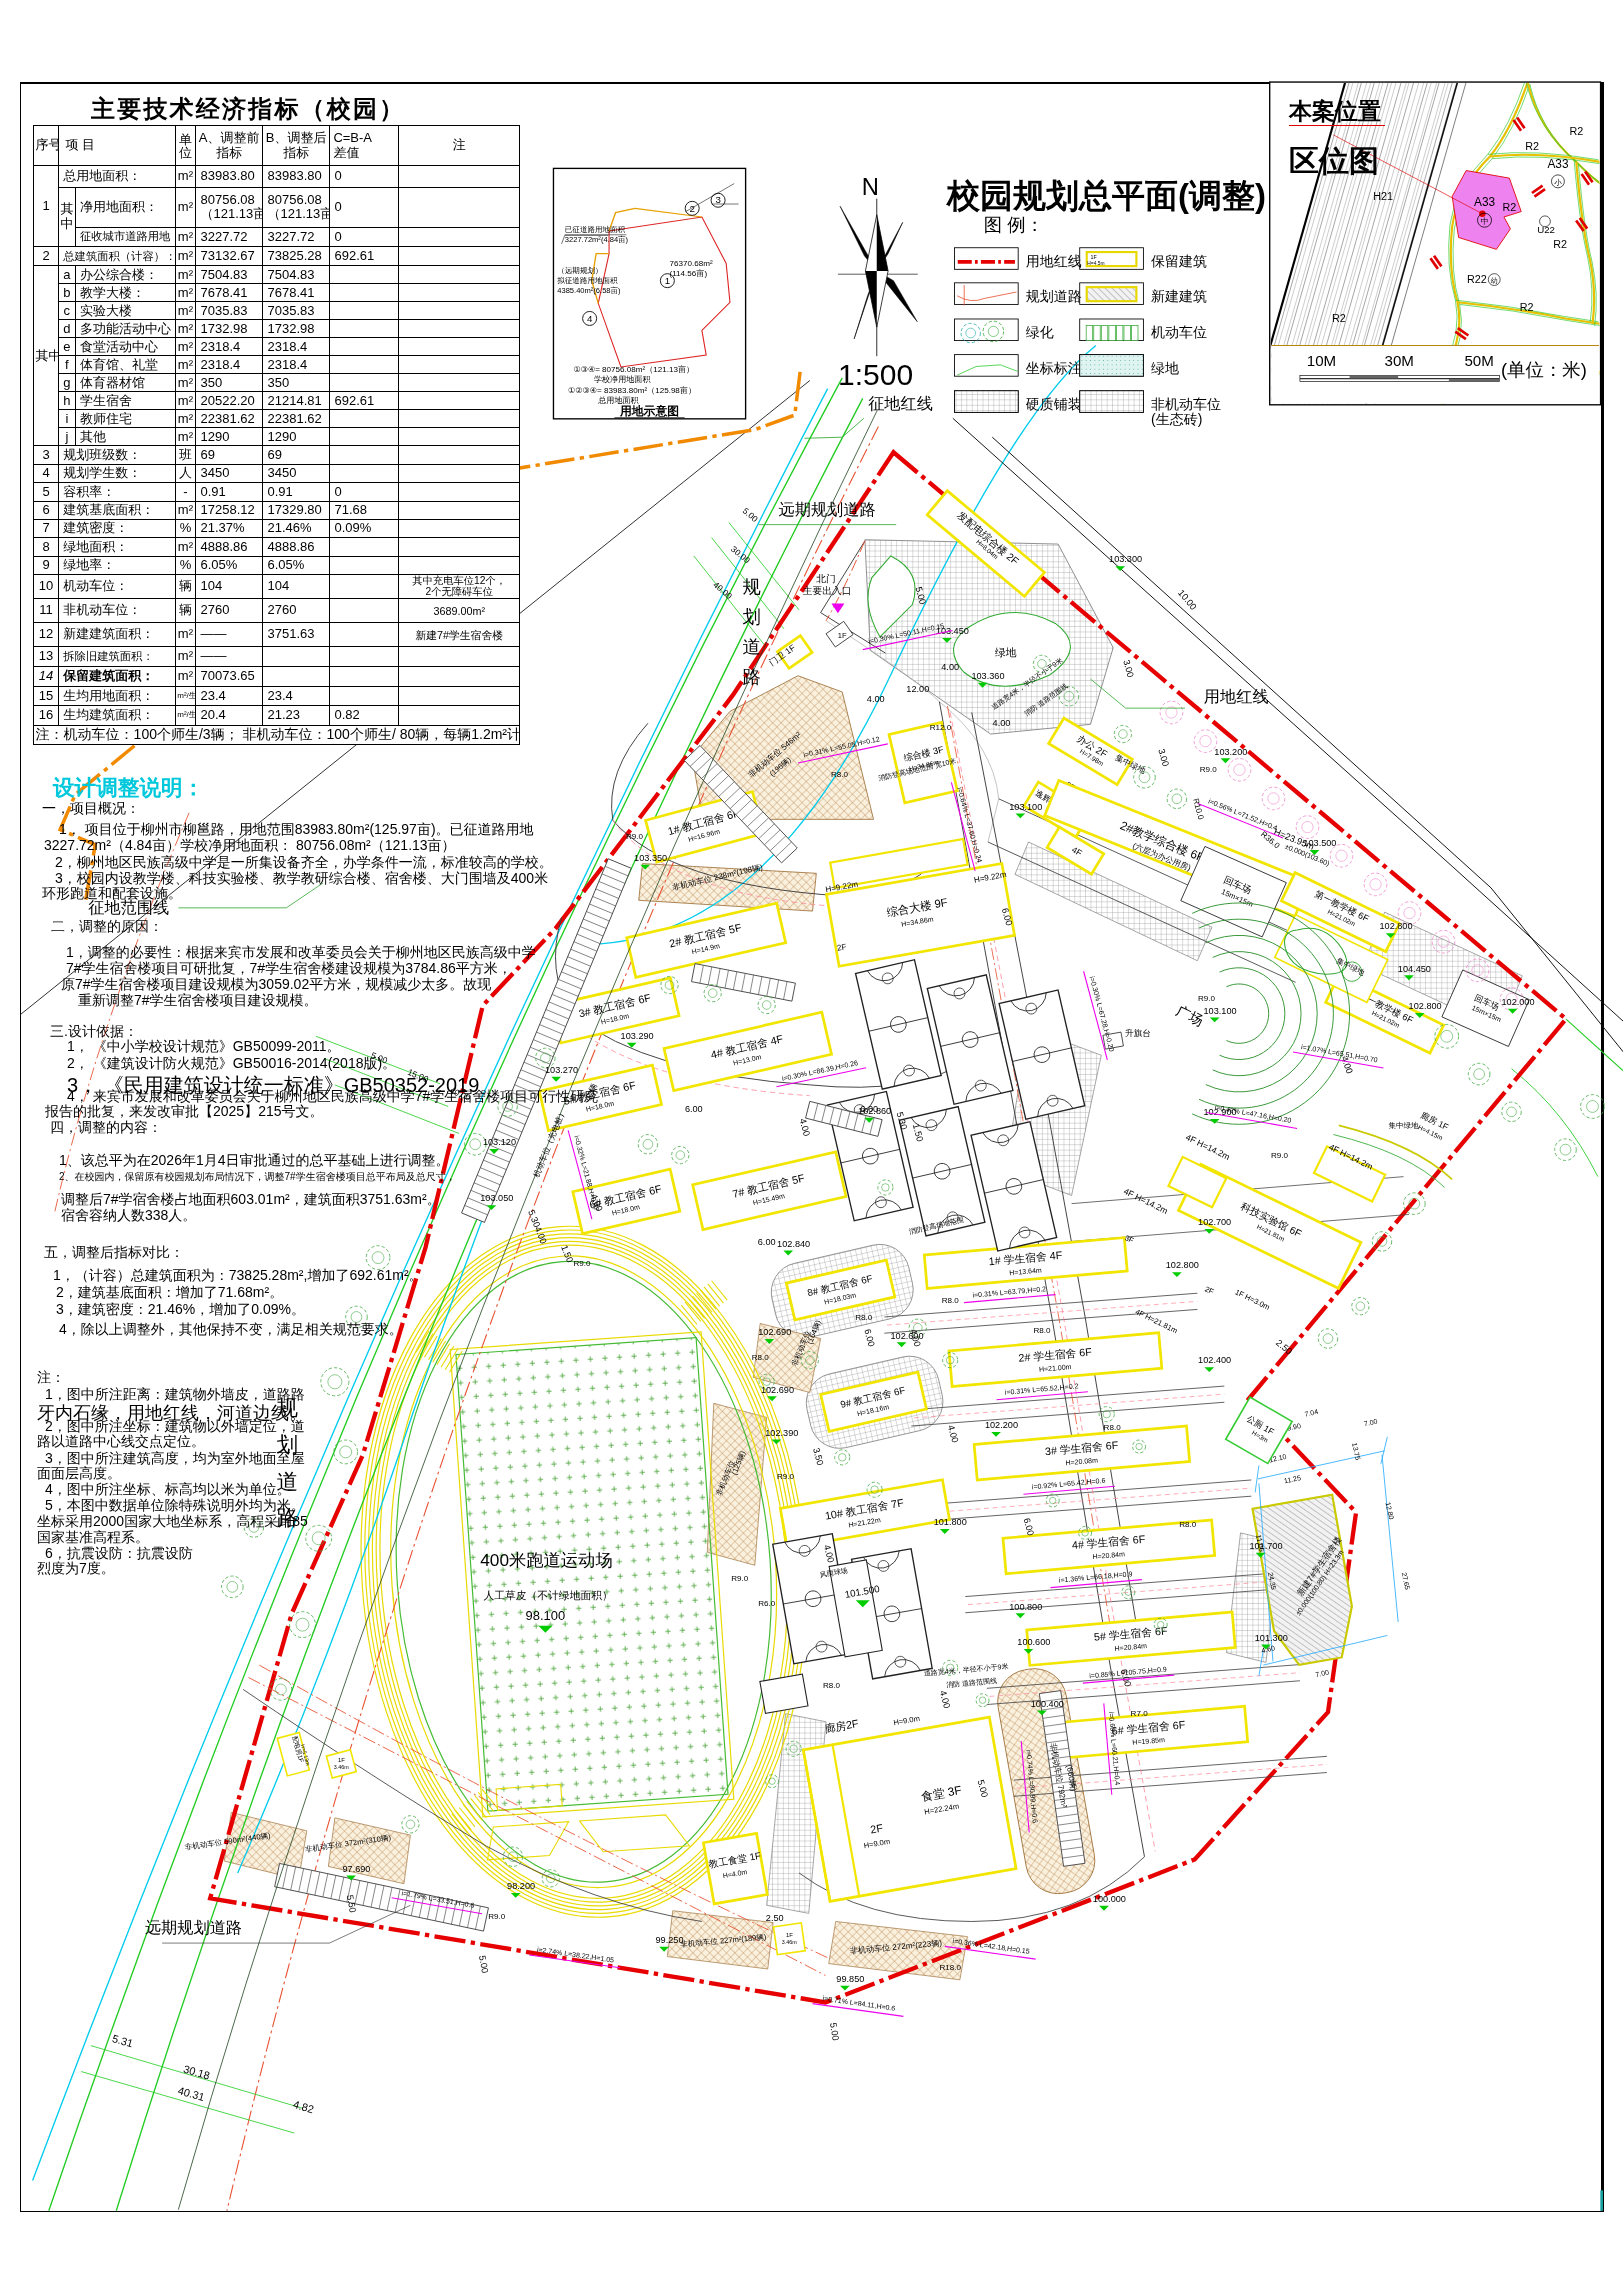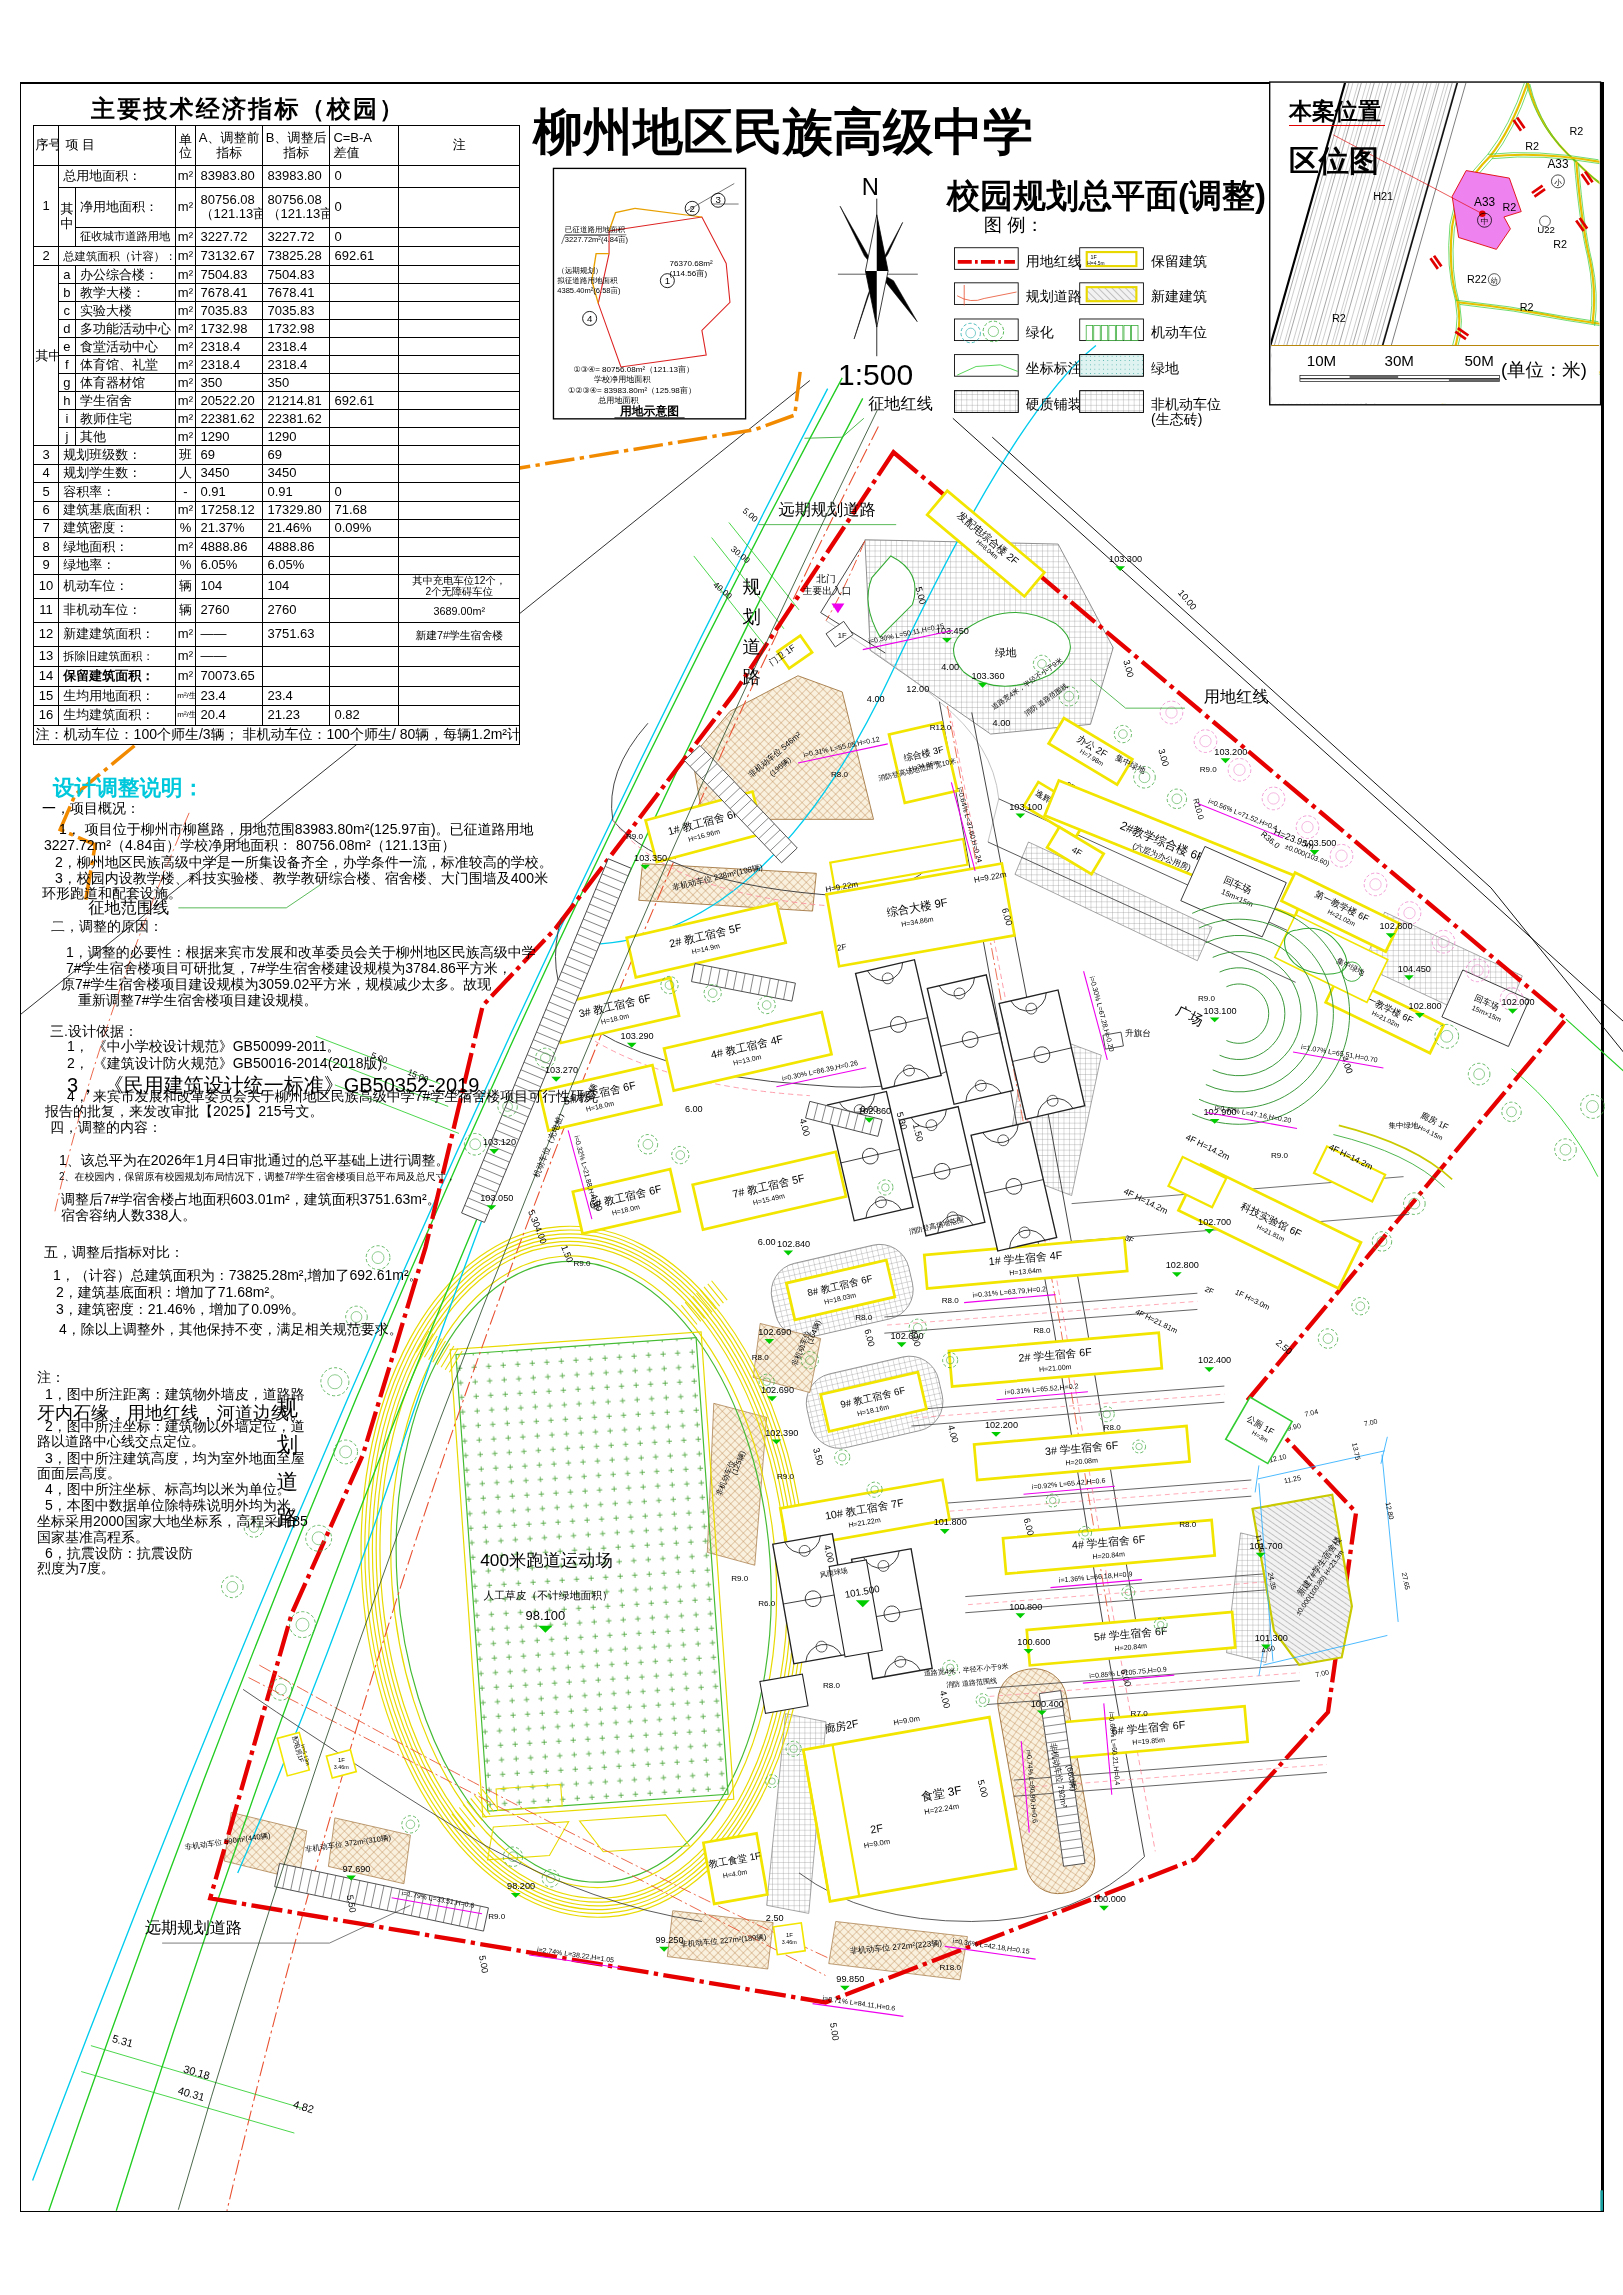--- a/index.html
+++ b/index.html
@@ -1196,21 +1196,20 @@
       <rect x="2355" y="640" width="607" height="108" fill="#fff"></rect>
       <line x1="2355" y1="640" x2="2962" y2="640" stroke="#b8860b" stroke-width="2"></line>
       <text transform="translate(2448.0 678.0) rotate(0.0)" font-size="28" fill="#000" font-weight="normal" text-anchor="middle">10M</text>
       <text transform="translate(2592.0 678.0) rotate(0.0)" font-size="28" fill="#000" font-weight="normal" text-anchor="middle">30M</text>
       <text transform="translate(2740.0 678.0) rotate(0.0)" font-size="28" fill="#000" font-weight="normal" text-anchor="middle">50M</text>
       <rect x="2408" y="696" width="370" height="5" fill="none" stroke="#000" stroke-width="1.2"></rect>
       <rect x="2408" y="702" width="370" height="5" fill="none" stroke="#000" stroke-width="1.2"></rect>
       <rect x="2500" y="696" width="90" height="5" fill="#666"></rect>
       <rect x="2684" y="702" width="94" height="5" fill="#666"></rect>
     </svg>
-    <div class="abs" style="left:533px;top:99px;font-size:50px;font-weight:bold;letter-spacing:0px;white-space:nowrap;">柳州地区民族高级中学</div>
     <div class="abs" style="left:947px;top:174px;font-size:33px;font-weight:bold;white-space:nowrap;">校园规划总平面(调整)</div>
     <div class="abs" style="left:838px;top:358px;font-size:30px;">1:500</div>
     <div class="abs" style="left:1289px;top:96px;font-size:23px;font-weight:bold;">本案位置</div>
     <div class="abs" style="left:1289px;top:98px;width:96px;border-bottom:1.6px solid #e00000;height:28px;"></div>
     <div class="abs" style="left:1289px;top:141px;font-size:30px;font-weight:bold;">区位图</div>
     <div class="abs" style="left:1501px;top:357px;font-size:18.4px;">(单位：米)</div>
     <div class="abs" style="left:53px;top:773px;font-size:21.6px;font-weight:bold;color:#00c8dc;">设计调整说明：</div>
     <div class="abs" style="left:42px;top:800px;font-size:14px;white-space:nowrap;">一，项目概况：</div>
     <div class="abs" style="left:59px;top:821px;font-size:14px;white-space:nowrap;">1， 项目位于柳州市柳邕路，用地范围83983.80m²(125.97亩)。已征道路用地</div>
     <div class="abs" style="left:44px;top:837px;font-size:14px;white-space:nowrap;">3227.72m²（4.84亩）学校净用地面积： 80756.08m²（121.13亩）</div>
@@ -1493,21 +1492,21 @@
           <tr style="height:19.4px">
             <td colspan="1" rowspan="1" style="text-align:center;">13</td>
             <td colspan="2" rowspan="1" style="text-align:left;padding-left:4.3px;font-size:11.3px;">拆除旧建筑面积：</td>
             <td colspan="1" rowspan="1" style="text-align:center;">m²</td>
             <td colspan="1" rowspan="1" style="text-align:left;padding-left:4.3px;">——</td>
             <td colspan="1" rowspan="1" style="text-align:left;padding-left:4.3px;"></td>
             <td colspan="1" rowspan="1" style="text-align:left;padding-left:4.3px;"></td>
             <td colspan="1" rowspan="1" style=""></td>
           </tr>
           <tr style="height:20.5px">
-            <td colspan="1" rowspan="1" style="text-align:center;">14</td>
+            <td colspan="1" rowspan="1" style="text-align:center;font-style:italic;">14</td>
             <td colspan="2" rowspan="1" style="text-align:left;padding-left:4.3px;"><b>保留建筑面积：</b></td>
             <td colspan="1" rowspan="1" style="text-align:center;">m²</td>
             <td colspan="1" rowspan="1" style="text-align:left;padding-left:4.3px;">70073.65</td>
             <td colspan="1" rowspan="1" style="text-align:left;padding-left:4.3px;"></td>
             <td colspan="1" rowspan="1" style="text-align:left;padding-left:4.3px;"></td>
             <td colspan="1" rowspan="1" style=""></td>
           </tr>
           <tr style="height:19.4px">
             <td colspan="1" rowspan="1" style="text-align:center;">15</td>
             <td colspan="2" rowspan="1" style="text-align:left;padding-left:4.3px;">生均用地面积：</td>

